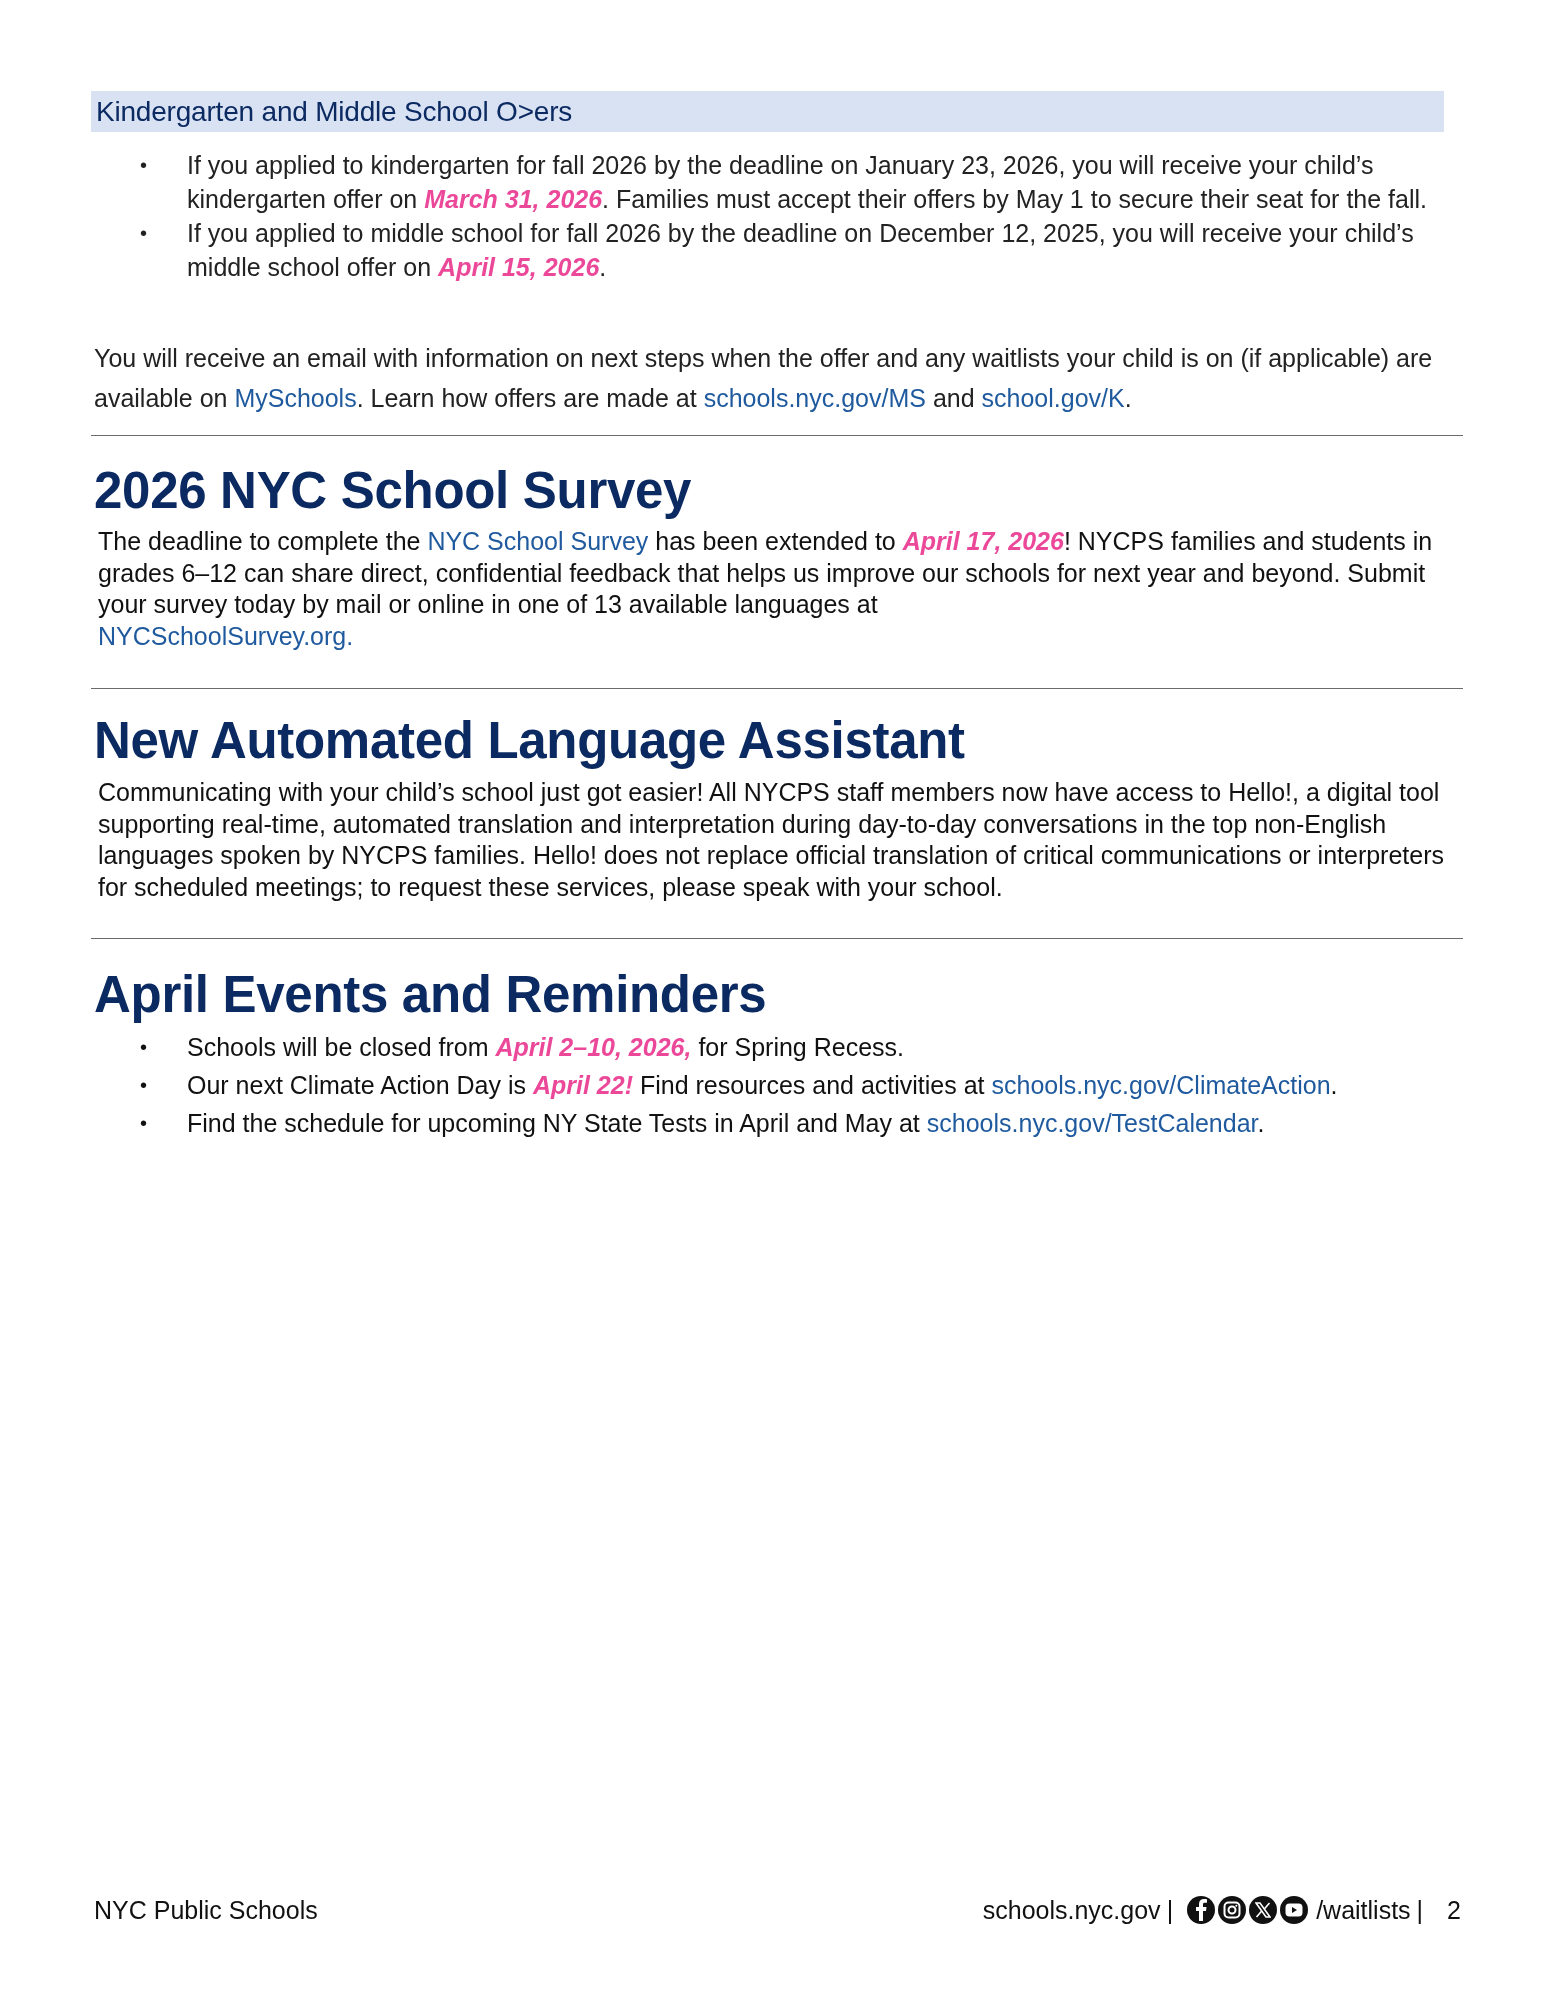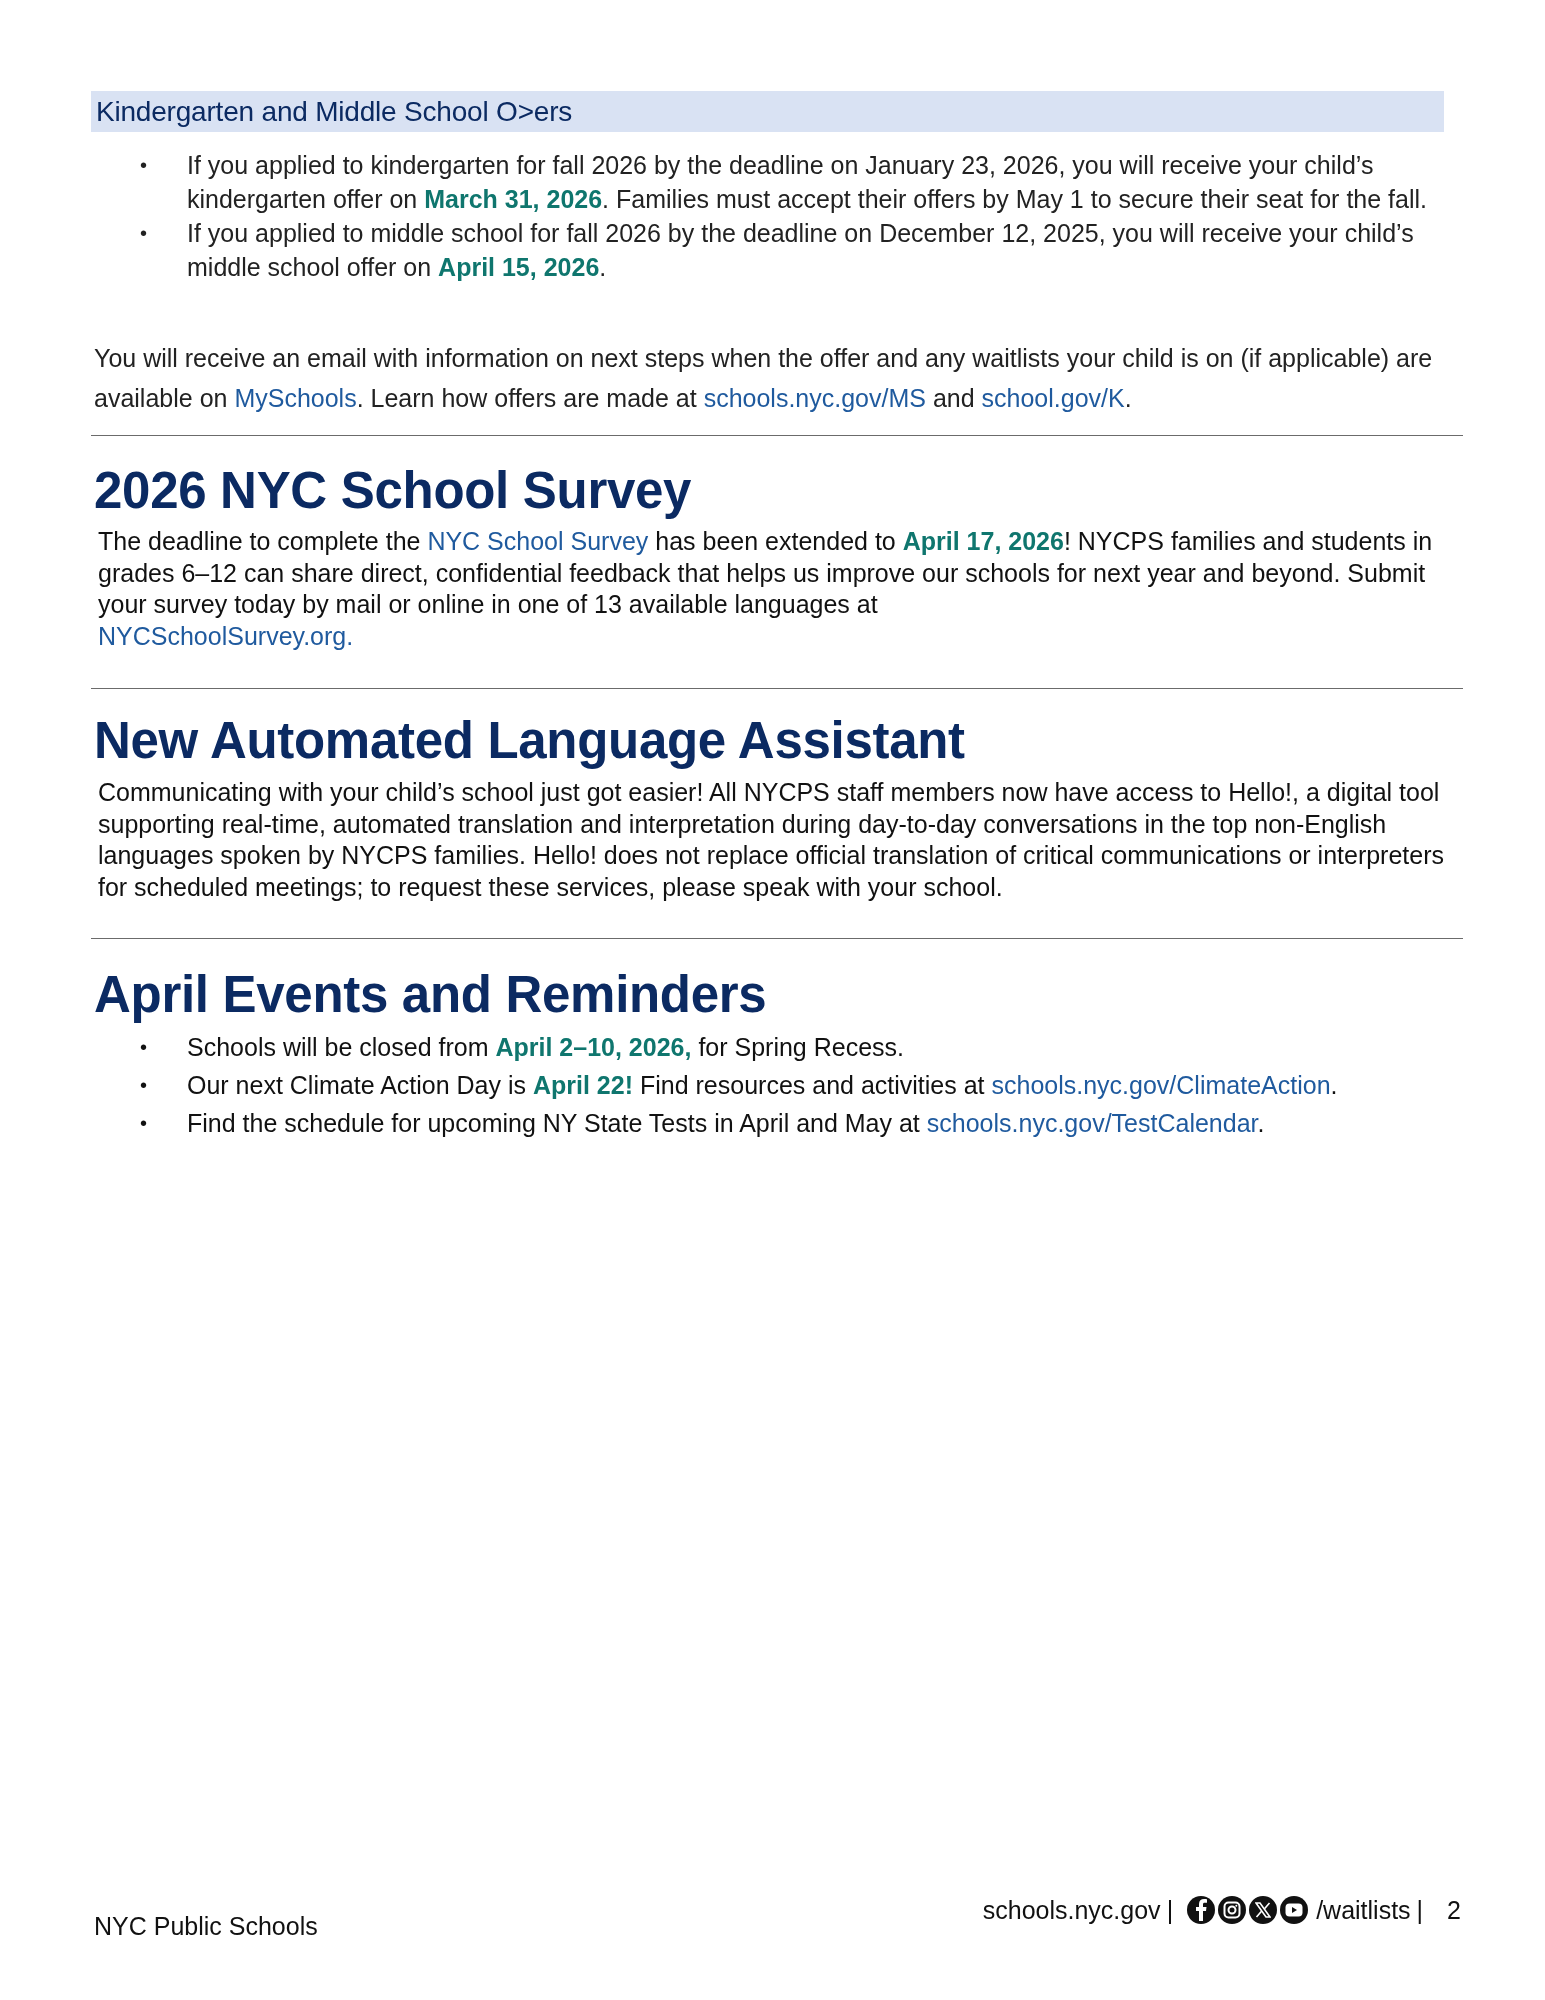--- a/index.html
+++ b/index.html
@@ -22,33 +22,33 @@
     .bullets li .dot {
       position: absolute; left: 136px; top: 0; font-size: 20px;
     }
     .sec1 { color: #222222; }
     .sec1 .bullets li { font-size: 25px; line-height: 34px; }
     .para1 {
       position: absolute; left: 90px; top: 338px; width: 1380px;
       font-size: 25px; line-height: 40px; color: #222222;
     }
     .link { color: #1f5a9e; font-weight: normal; }
-    b { font-weight: bold; color: #0f766e; }
+    b { font-weight: bold; color: #ec4899; font-style: italic; }
     .rule { position: absolute; left: 87px; width: 1372px; height: 0; border-top: 1.5px solid #6b6b6b; }
     .h2 {
       position: absolute; left: 90px; font-size: 51px; font-weight: bold;
       color: #0b2a62; line-height: 50px; letter-spacing: -0.3px; margin: 0;
     }
     .body {
       position: absolute; left: 90px; width: 1380px; font-size: 25px; line-height: 31.5px;
       color: #111111; margin: 4px;
     }
     .sec4 .bullets li { font-size: 25px; line-height: 38px; color: #111111; }
     .footer-left {
-      position: absolute; left: 90px; top: 1894px; font-size: 25px; line-height: 32px; color: #111111; margin-top: 16px;
+      position: absolute; left: 90px; top: 1894px; font-size: 25px; line-height: 32px; color: #111111;
     }
     .footer-right {
       position: absolute; right: 88px; top: 1894px; font-size: 25px; line-height: 32px;
       color: #111111; display: flex; align-items: center; white-space: nowrap;
     }
     .footer-right .bold { font-weight: normal; }
     .footer-right .sep { margin: 0 14px 0 6px; font-weight: normal; }
     .icons { display: flex; gap: 3px; margin-right: 8px; }
     .icon {
       width: 28px; height: 28px; border-radius: 50%; background: #111111;

